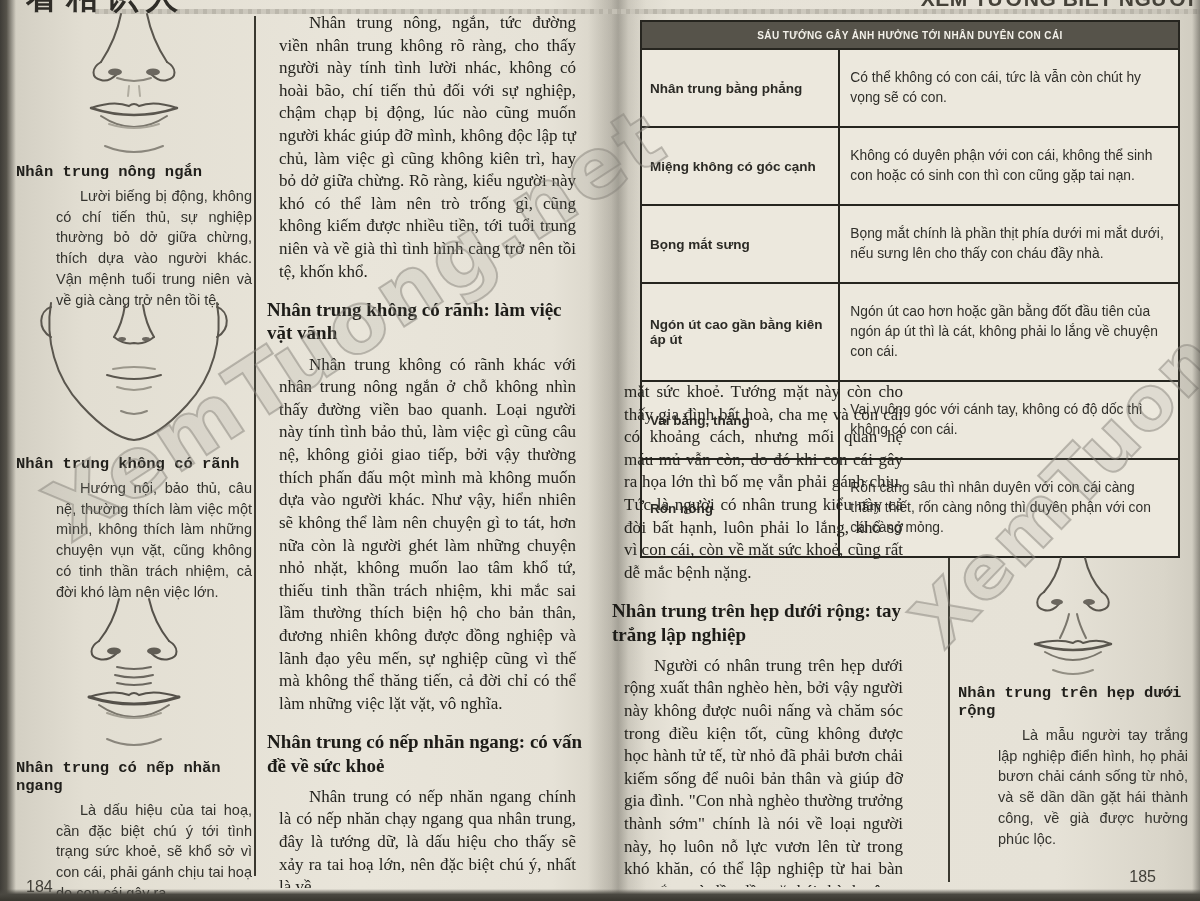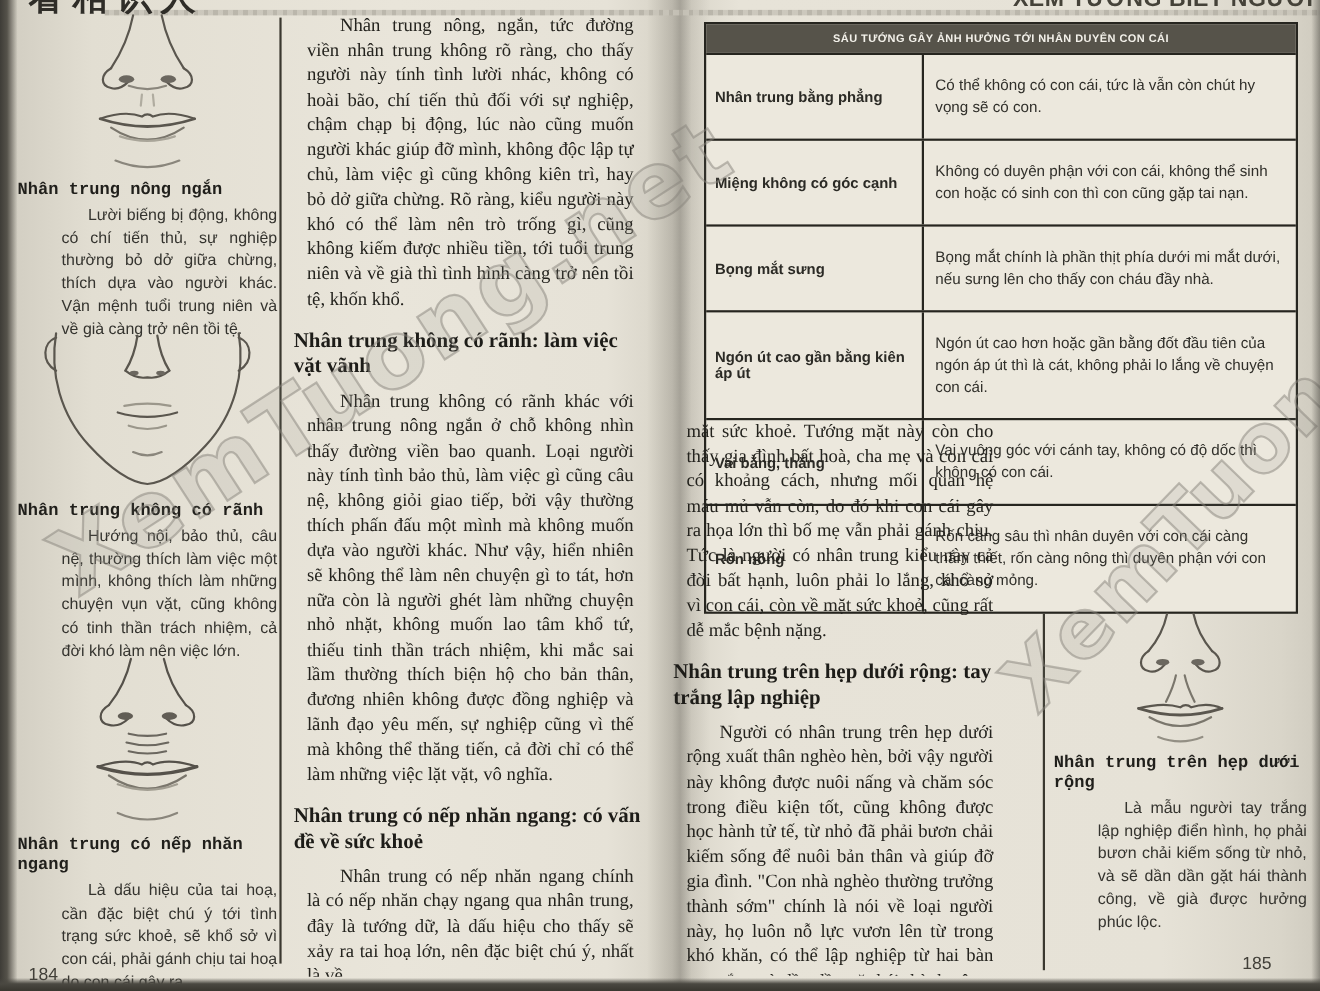--- a/index.html
+++ b/index.html
@@ -223,21 +223,21 @@
         <ellipse cx="116" cy="46" rx="6" ry="3" fill="#6b675f" stroke="none"></ellipse>
         <path d="M96,58 C94,68 90,76 87,82" stroke="#7a766c"></path>
         <path d="M104,58 C106,68 110,76 113,82" stroke="#7a766c"></path>
         <path d="M62,88 Q85,82 100,87 Q105,83 110,87 Q125,82 138,88"></path>
         <path d="M62,88 Q100,100 138,88" stroke-width="2.5"></path>
         <path d="M72,96 Q100,112 128,96" stroke="#7a766c"></path>
         <path d="M80,114 Q100,122 120,114" stroke="#938f84"></path>
       </g>
     </svg>
     <div class="figcap">Nhân trung trên hẹp dưới rộng</div>
-    <div class="figtext">Là mẫu người tay trắng lập nghiệp điển hình, họ phải bươn chải kiếm sống từ nhỏ, và sẽ dần dần gặt hái thành công, về già được hưởng phúc lộc.</div>
+    <div class="figtext">Là mẫu người tay trắng lập nghiệp điển hình, họ phải bươn chải cánh sống từ nhỏ, và sẽ dần dần gặt hái thành công, về già được hưởng phúc lộc.</div>
   </div>
 
   <div class="pagenum pn-left">184</div>
   <div class="pagenum pn-right">185</div>
 
   <div class="gutter"></div>
   <div class="edge-left"></div>
   <div class="edge-right"></div>
   <div class="edge-bottom"></div>
 

